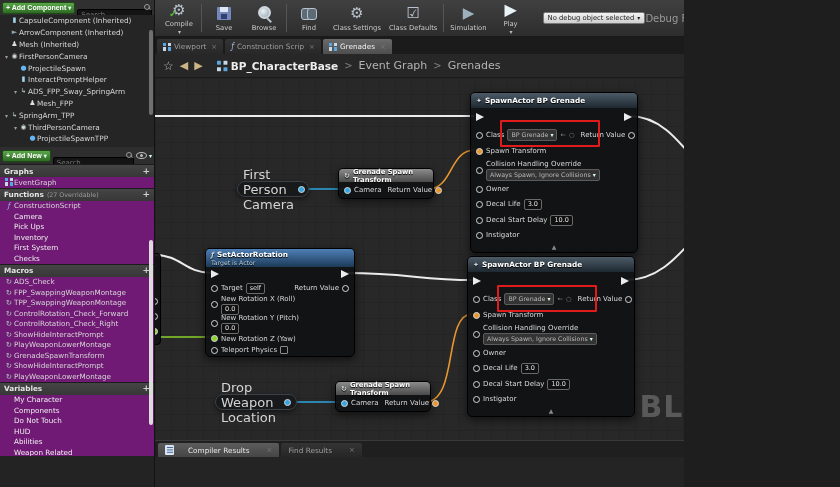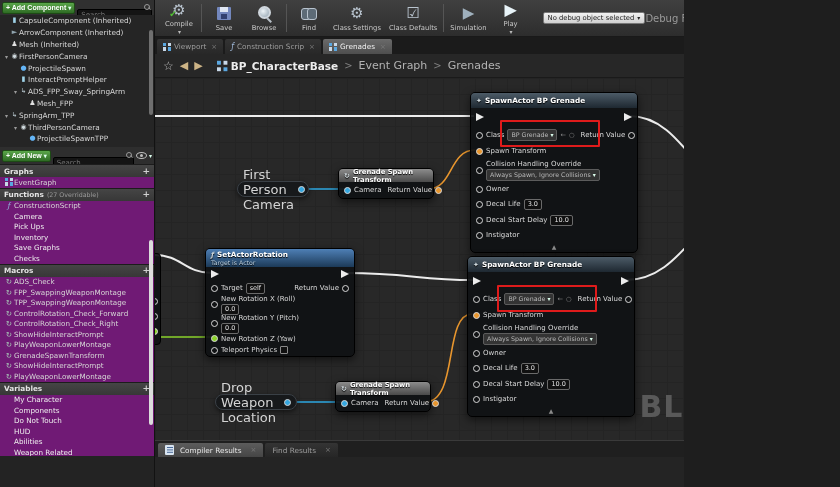--- a/index.html
+++ b/index.html
@@ -124,21 +124,21 @@
   .chk{width:8px;height:8px;background:#101010;border:1px solid #8a8a8a;border-radius:1px;flex:none}
   .collapse-arrow{text-align:center;color:#8a8a8a;font-size:6px;height:10px;line-height:10px}
   .stack{display:flex;flex-direction:column;gap:1px}
   .redbox{position:absolute;border:2.5px solid #df1b1b;border-radius:1px;pointer-events:none}
   .pill{position:absolute;height:16px;display:flex;align-items:center;gap:4px;background:#17191b;border:1px solid #3a4046;border-radius:8px;padding:0 5px;font-size:13px;color:#d4d4d4;box-shadow:0 2px 5px rgba(0,0,0,.5)}
   .clipnode{position:absolute;background:rgba(16,18,20,.93);border:1px solid #000;border-radius:4px;display:flex;flex-direction:column;justify-content:flex-start;gap:8px;padding:44px 0 0 5px}
 
   
   .bottompanel{position:absolute;left:155px;top:440px;width:685px;height:47px;background:#242424;border-top:1px solid #3a3a3a}
   .bp-tabs{display:flex;align-items:flex-end;gap:2px;height:16px;background:#1f1f1f;padding-left:3px}
-  .bp-tab{display:flex;align-items:center;gap:6px;height:14px;padding:0 7px;font-size:7.3px;color:#9c9c9c;background:linear-gradient(#343434,#262626);border-radius:2px 2px 0 0}
+  .bp-tab{display:flex;align-items:center;gap:14px;height:14px;padding:0 7px;font-size:7.3px;color:#9c9c9c;background:linear-gradient(#343434,#262626);border-radius:2px 2px 0 0}
   .bp-tab.active{background:linear-gradient(#5c5c5c,#454545);color:#e8e8e8}
   .bp-tab .x{font-size:7px;color:#777;margin-left:3px}
   .docic{width:9px;height:10px;background:#d8e4f0;border-radius:1px;position:relative;flex:none}
   .docic:before{content:"";position:absolute;left:1.5px;top:2px;width:6px;height:1.2px;background:#4a6a9a;box-shadow:0 2.4px 0 #4a6a9a,0 4.8px 0 #4a6a9a}
 </style>
 </head>
 <body>
 
 <div class="app">
 
@@ -249,21 +249,21 @@
         <div class="mrow">
           <span class="mic"></span>
           <span class="cat">Pick Ups</span>
         </div>
         <div class="mrow">
           <span class="mic"></span>
           <span class="cat">Inventory</span>
         </div>
         <div class="mrow">
           <span class="mic"></span>
-          <span class="cat">Save Graphs</span>
+          <span class="cat">First System</span>
         </div>
         <div class="mrow">
           <span class="mic"></span>
           <span class="cat">Checks</span>
         </div>
         <div class="sec-h">
           <span>Macros</span>
           <span class="sec-plus">+</span>
         </div>
         <div class="mrow">

